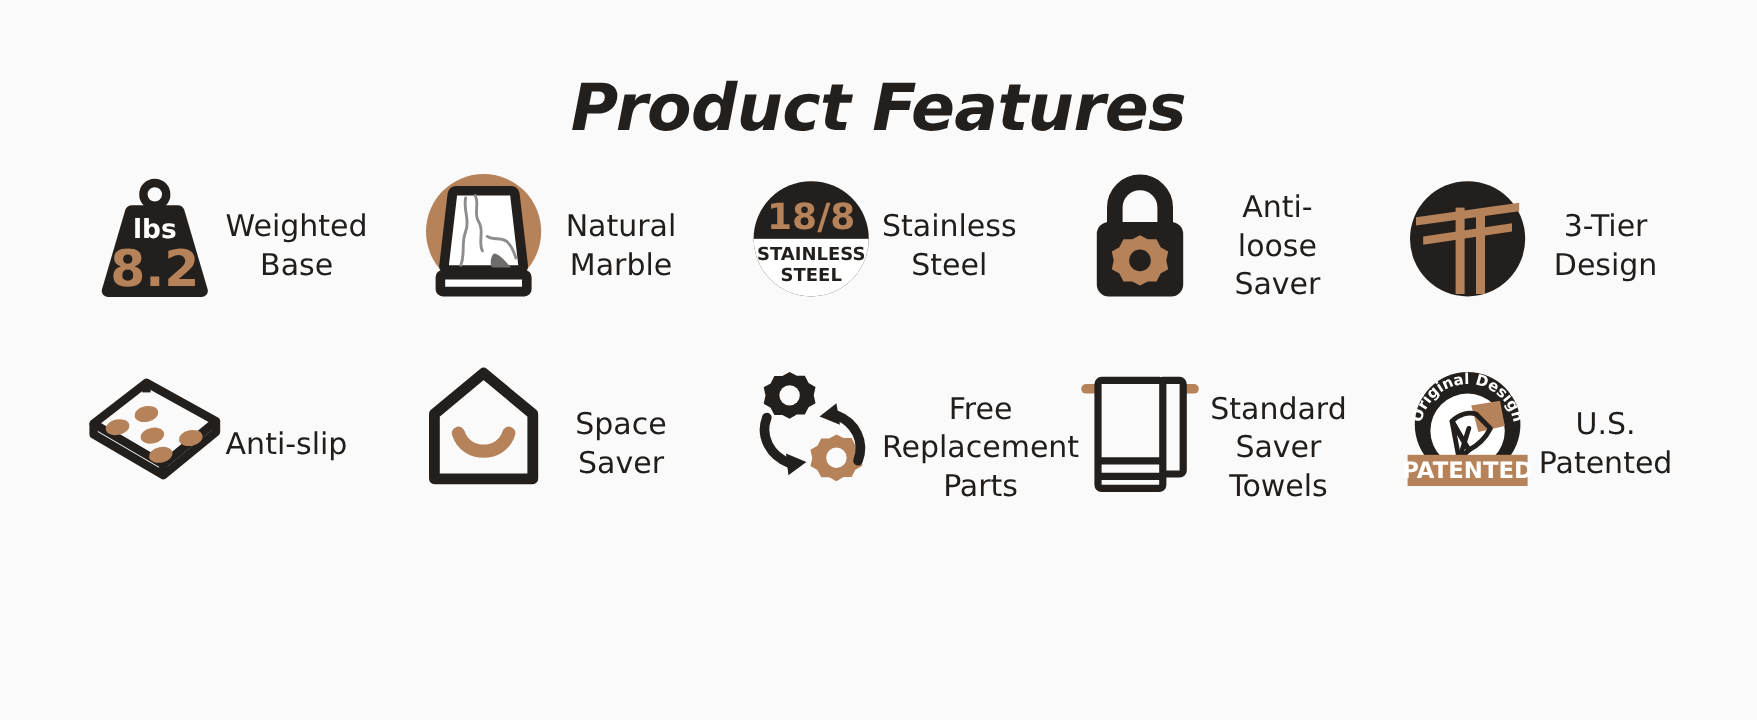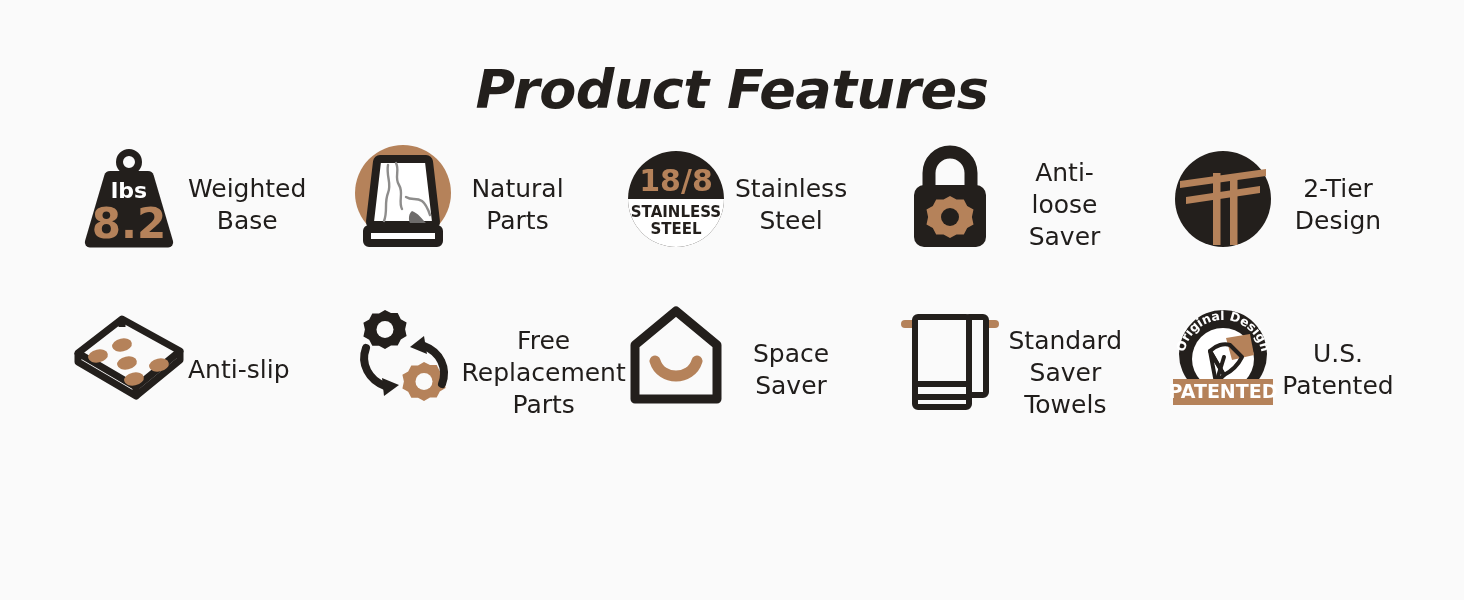--- a/index.html
+++ b/index.html
@@ -106,21 +106,21 @@
             <path d="M36 18 h46 a3 3 0 0 1 3 2.6 l7 60 a3 3 0 0 1 -3 3.4 H29 a3 3 0 0 1 -3 -3.4 l7 -60 A3 3 0 0 1 36 18 z" fill="#ffffff" stroke="#231f1c" stroke-width="8" stroke-linejoin="round"></path>
             <g stroke="#8e8d8c" stroke-width="2.4" fill="none" stroke-linecap="round">
               <path d="M44 24 C 42 36, 48 42, 44 52 C 40 62, 44 70, 40 80"></path>
               <path d="M52 22 C 56 30, 50 36, 55 44 C 60 52, 54 60, 58 68"></path>
               <path d="M62 56 C 68 60, 72 56, 78 60 C 82 63, 84 68, 86 74"></path>
             </g>
             <path d="M68 70 C 74 72, 78 78, 82 82 L 66 82 C 64 78, 65 72, 68 70 z" fill="#6e6c6b"></path>
             <path d="M25 88 h68 a2 2 0 0 1 2 2 v10 a2 2 0 0 1 -2 2 H25 a2 2 0 0 1 -2 -2 V90 a2 2 0 0 1 2 -2 z" fill="#ffffff" stroke="#231f1c" stroke-width="8" stroke-linejoin="round"></path>
           </svg>
         </div>
-        <div class="cell-label">Natural Parts</div>
+        <div class="cell-label">Natural Marble</div>
       </div>
 
       <div class="cell">
         <div class="icon-box">
           <svg width="118" height="118" viewBox="0 0 118 118">
             <defs>
               <clipPath id="ss-clip">
                 <circle cx="59" cy="58" r="48"></circle>
               </clipPath>
             </defs>
@@ -155,21 +155,21 @@
           <svg width="118" height="118" viewBox="0 0 118 118">
             <circle cx="59" cy="58" r="48" fill="#231f1c"></circle>
             <g fill="#b5825a">
               <path d="M16 40 L102 28 L102 35 L16 47 z"></path>
               <path d="M22 56 L96 45 L96 52 L22 63 z"></path>
               <rect x="49" y="32" width="7.5" height="72"></rect>
               <rect x="66" y="34" width="7.5" height="70"></rect>
             </g>
           </svg>
         </div>
-        <div class="cell-label">2-Tier Design</div>
+        <div class="cell-label">3-Tier Design</div>
       </div>
 
     </div>
 
     <div class="row row-two">
 
       <div class="cell">
         <div class="icon-box">
           <svg width="118" height="118" viewBox="0 0 118 118">
             <g fill="none" stroke="#231f1c" stroke-width="7" stroke-linejoin="round">
@@ -186,46 +186,46 @@
               <ellipse cx="64" cy="82" rx="10" ry="6.5" transform="rotate(-12 64 82)"></ellipse>
             </g>
           </svg>
         </div>
         <div class="cell-label">Anti-slip</div>
       </div>
 
       <div class="cell">
         <div class="icon-box">
           <svg width="118" height="118" viewBox="0 0 118 118">
+            <path d="M18 102 V48 L59 14 L100 48 V102 z" fill="none" stroke="#231f1c" stroke-width="9" stroke-linejoin="round" stroke-linecap="round"></path>
+            <path d="M38 64 C 44 84, 74 84, 80 64" fill="none" stroke="#b5825a" stroke-width="11" stroke-linecap="round"></path>
+          </svg>
+        </div>
+        <div class="cell-label">Space Saver</div>
+      </div>
+
+      <div class="cell">
+        <div class="icon-box">
+          <svg width="118" height="118" viewBox="0 0 118 118">
             <g fill="#231f1c">
               <path d="M41 10 l6 3.1 h6.7 l3.1 6.1 l5.8 3.3 l-1.5 6.8 l1.5 6.8 l-5.8 3.3 l-3.1 6.1 H47 L41 49 l-6 -3.2 h-6.7 l-3.1 -6.1 l-5.8 -3.3 l1.5 -6.8 l-1.5 -6.8 l5.8 -3.3 l3.1 -6.1 H35 z"></path>
             </g>
             <circle cx="41" cy="29.5" r="8.5" fill="#fafafa"></circle>
             <g fill="#b5825a">
               <path d="M80 62 l6 3.1 h6.7 l3.1 6.1 l5.8 3.3 l-1.5 6.8 l1.5 6.8 l-5.8 3.3 l-3.1 6.1 H86 L80 101 l-6 -3.2 h-6.7 l-3.1 -6.1 l-5.8 -3.3 l1.5 -6.8 l-1.5 -6.8 l5.8 -3.3 l3.1 -6.1 H74 z"></path>
             </g>
             <circle cx="80" cy="81.5" r="8.5" fill="#fafafa"></circle>
             <path d="M98 84 C 104 68, 96 52, 80 46" fill="none" stroke="#231f1c" stroke-width="8" stroke-linecap="round"></path>
             <path d="M80 36 L66 47 L83 54 z" fill="#231f1c"></path>
             <path d="M22 48 C 16 64, 25 80, 41 86" fill="none" stroke="#231f1c" stroke-width="8" stroke-linecap="round"></path>
             <path d="M40 96 L55 85 L38 78 z" fill="#231f1c"></path>
           </svg>
         </div>
         <div class="cell-label">Free Replacement
 Parts</div>
-      </div>
-
-      <div class="cell">
-        <div class="icon-box">
-          <svg width="118" height="118" viewBox="0 0 118 118">
-            <path d="M18 102 V48 L59 14 L100 48 V102 z" fill="none" stroke="#231f1c" stroke-width="9" stroke-linejoin="round" stroke-linecap="round"></path>
-            <path d="M38 64 C 44 84, 74 84, 80 64" fill="none" stroke="#b5825a" stroke-width="11" stroke-linecap="round"></path>
-          </svg>
-        </div>
-        <div class="cell-label">Space Saver</div>
       </div>
 
       <div class="cell">
         <div class="icon-box">
           <svg width="118" height="118" viewBox="0 0 118 118">
             <rect x="10" y="20" width="98" height="8" rx="4" fill="#b5825a"></rect>
             <path d="M78 17 h14 a3 3 0 0 1 3 3 v72 a3 3 0 0 1 -3 3 H78 a3 3 0 0 1 -3 -3 V20 a3 3 0 0 1 3 -3 z" fill="#fafafa" stroke="#231f1c" stroke-width="6" stroke-linejoin="round"></path>
             <path d="M27 17 h48 a3 3 0 0 1 3 3 v84 a3 3 0 0 1 -3 3 H27 a3 3 0 0 1 -3 -3 V20 a3 3 0 0 1 3 -3 z" fill="#fafafa" stroke="#231f1c" stroke-width="6" stroke-linejoin="round"></path>
             <g stroke="#231f1c" stroke-width="6">
               <line x1="24" y1="84" x2="78" y2="84"></line>

